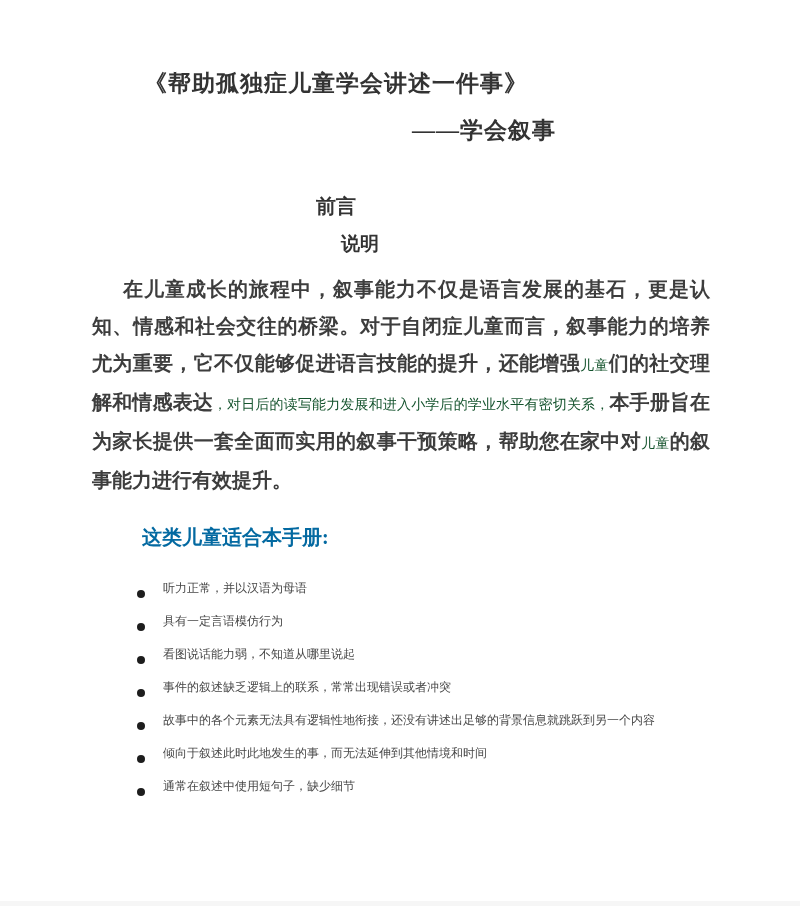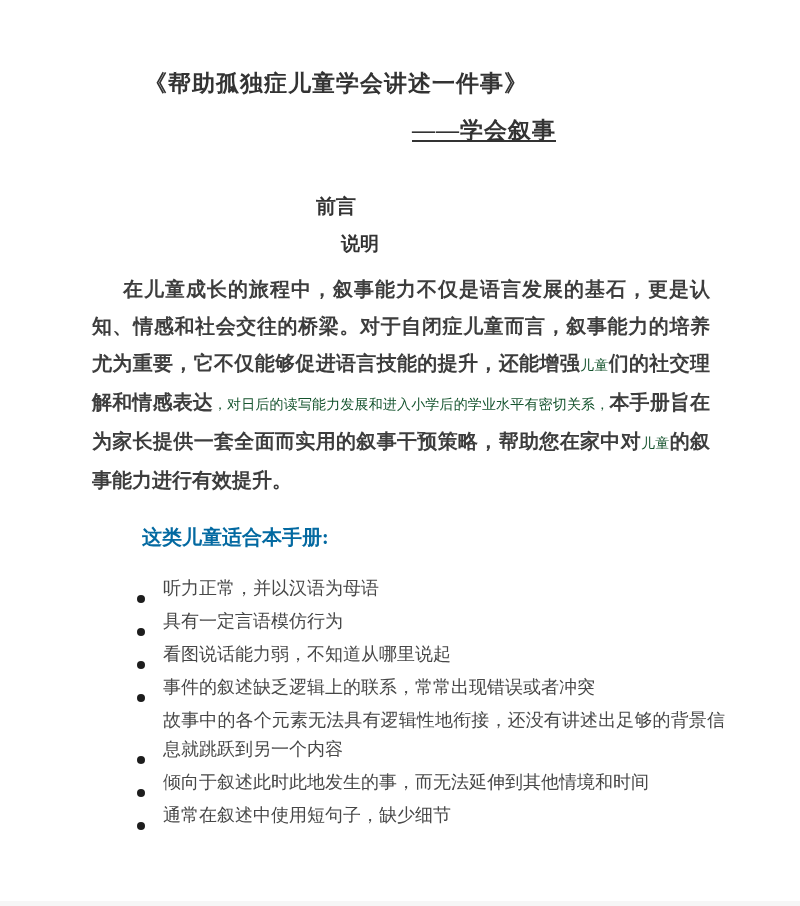--- a/index.html
+++ b/index.html
@@ -31,21 +31,20 @@
   }
   .doc-subtitle {
     margin-top: 19px;
     padding-left: 412px;
     font-size: 23px;
     line-height: 28px;
     font-weight: bold;
     color: #333333;
     letter-spacing: 1px;
     white-space: nowrap;
-    text-decoration: underline;
   }
   .h-preface {
     margin: 49px 0 0 0;
     text-align: center;
     font-size: 20px;
     line-height: 24px;
     font-weight: bold;
     color: #333333;
   }
   .h-desc {
@@ -80,23 +79,23 @@
     color: #0369a1;
   }
   .checklist {
     list-style: none;
     margin: 25px 0 0 137px;
     padding: 0;
     width: 588px;
   }
   .checklist li {
     display: flex;
-    align-items: flex-end;
+    align-items: center;
     margin-bottom: 4px;
-    font-size: 18px;
+    font-size: 12px;
     line-height: 29px;
     font-weight: 500;
     color: #474747;
     text-align: justify;
   }
   .checklist .dot {
     flex: none;
     width: 8px;
     height: 8px;
     border-radius: 50%;

